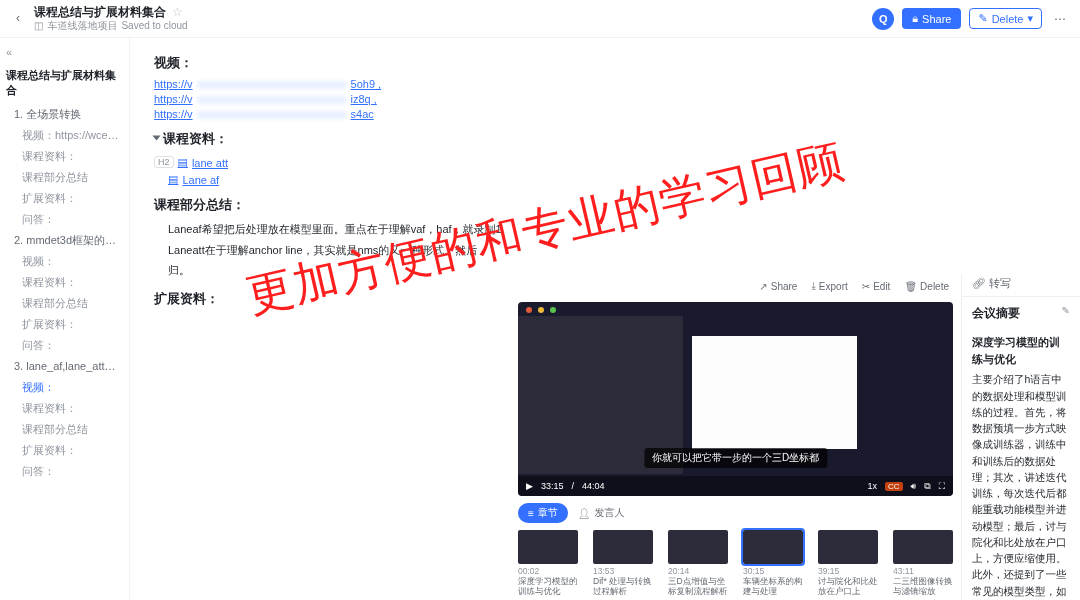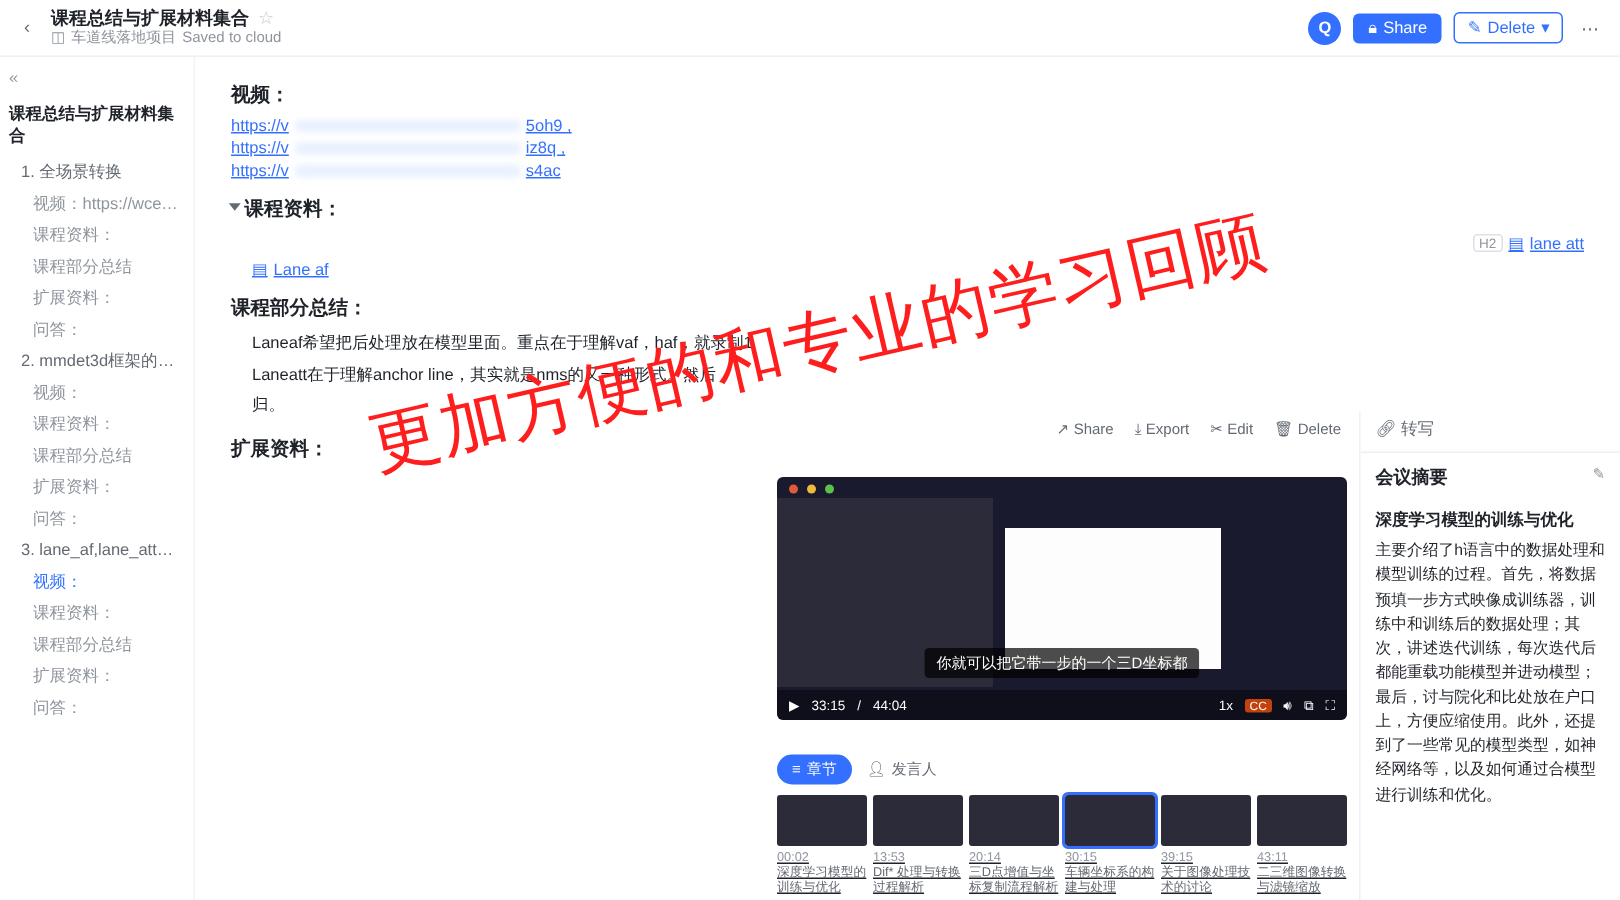--- a/index.html
+++ b/index.html
@@ -44,36 +44,36 @@
   .doc-icon-link { color:#3370ff; text-decoration:underline; font-size:11px; display:flex; align-items:center; gap:4px; margin:2px 0 2px 14px;}
   .doc-para { font-size:11px; line-height:1.7; margin:2px 0 2px 14px; color:#1f2329; white-space:nowrap; overflow:hidden; text-overflow:ellipsis;}
   .h2pill { display:inline-block; font-size:9px; color:#8f959e; border:1px solid #dee0e3; border-radius:3px; padding:0 3px; margin-right:4px; position:relative; top:-1px;}
 
   
   .player-wrap { position:absolute; left:380px; right:0; top:236px; bottom:0; display:flex; background:#fff;}
   .player-left { flex:1; display:flex; flex-direction:column; border-right:1px solid #eef0f3;}
   .player-toolbar { height:24px; display:flex; align-items:center; justify-content:flex-end; gap:14px; padding:0 12px; font-size:10px; color:#646a73;}
   .pt-item { display:flex; align-items:center; gap:3px; cursor:pointer;}
 
-  .video-box { flex:1; background:#1a1a2e; margin:20px 8px; border-radius:4px; position:relative; overflow:hidden;}
+  .video-box { flex:1; background:#1a1a2e; margin:4px 8px; border-radius:4px; position:relative; overflow:hidden;}
   .video-left-panel { position:absolute; left:0; top:14px; bottom:22px; width:38%; background:#2b2b3a; }
   .video-right-panel { position:absolute; left:40%; top:34px; width:38%; height:58%; background:#fdfdfd;}
   .subtitle { position:absolute; bottom:28px; left:50%; transform:translateX(-50%); background:rgba(0,0,0,.7); color:#fff; font-size:10px; padding:3px 8px; border-radius:3px; white-space:nowrap;}
   .video-ctrl { position:absolute; bottom:0; left:0; right:0; height:20px; background:rgba(0,0,0,.4); display:flex; align-items:center; justify-content:space-between; padding:0 8px;}
   .vc-left, .vc-right { display:flex; align-items:center; gap:8px; color:#fff; font-size:9px;}
   .vc-ic { cursor:pointer; }
   .cc-badge { background:#c2410c; border-radius:2px; padding:0 3px; font-size:8px; color:#fff;}
   .video-top-title { position:absolute; top:2px; left:8px; right:8px; height:12px; color:#ddd; font-size:8px; display:flex; align-items:center; gap:6px;}
   .red-dot { width:6px; height:6px; background:#e05b3a; border-radius:50%; }
 
   .chapter-row { height:26px; display:flex; align-items:center; gap:10px; padding:0 8px;}
   .chapter-btn { background:#3370ff; color:#fff; border-radius: 14px; font-size:10px; padding:3px 10px; display:flex; align-items:center; gap:4px; cursor:pointer;}
   .speaker-btn { color:#646a73; font-size:10px; display:flex; align-items:center; gap:4px; cursor:pointer;}
 
-  .thumbs { display:flex; gap:4px; padding:4px 8px; overflow:hidden;text-decoration:underline;}
+  .thumbs { display:flex; gap:15px; padding:4px 8px; overflow:hidden;}
   .thumb { width:60px; display:flex; flex-direction:column; font-size:8.5px; color:#646a73; cursor:pointer;}
   .thumb-img { height:34px; background:#2b2b3a; border-radius:2px; margin-bottom:2px;}
   .thumb.active .thumb-img { outline:2px solid #3370ff;}
   .thumb-time { color:#8f959e;}
   .thumb-label { line-height:1.2; height:20px; overflow:hidden;}
 
   
   .summary-col { width:250px; display:flex; flex-direction:column; font-size:11px; overflow:hidden;}
   .sum-tabs { height:28px; display:flex; align-items:center; gap:16px; padding:0 10px; border-bottom:1px solid #eef0f3;}
   .sum-tab { display:flex; align-items:center; gap:3px; font-size:11px; color:#646a73; cursor:pointer; padding-bottom:4px;}
@@ -154,21 +154,21 @@
       <div class="doc-col">
         <div class="doc-h4">视频：</div>
         <div class="link-line"><span>https://v</span><span class="link-blur"></span><span>5oh9 ,</span></div>
         <div class="link-line"><span>https://v</span><span class="link-blur"></span><span>iz8q ,</span></div>
         <div class="link-line"><span>https://v</span><span class="link-blur"></span><span>s4ac</span></div>
 
         <div class="doc-section">
           <div class="doc-h4">
             <span class="caret"></span><span>课程资料：</span>
           </div>
-          <div style="display:flex; align-items:center;justify-content:flex-end;">
+          <div style="display:flex; align-items:center;">
             <span class="h2pill">H2</span>
             <div class="doc-icon-link" style="margin:2px 0;">
                 <span>▤</span>
                 <span>lane att</span>
               </div>
           </div>
           <div class="doc-icon-link">
               <span>▤</span>
               <span>Lane af</span>
             </div>
@@ -260,21 +260,21 @@
     <div class="thumb-label">三D点增值与坐标复制流程解析</div>
               </div>
               <div class="thumb active">
                 <div class="thumb-img"></div>
     <div class="thumb-time">30:15</div>
     <div class="thumb-label">车辆坐标系的构建与处理</div>
               </div>
               <div class="thumb">
                 <div class="thumb-img"></div>
     <div class="thumb-time">39:15</div>
-    <div class="thumb-label">关于图像处理技术的讨论</div>
+    <div class="thumb-label">讨与院化和比处放在户口上</div>
               </div>
               <div class="thumb">
                 <div class="thumb-img"></div>
     <div class="thumb-time">43:11</div>
     <div class="thumb-label">二三维图像转换与滤镜缩放</div>
               </div>
             </div>
         </div>
 
         <div class="summary-col">

